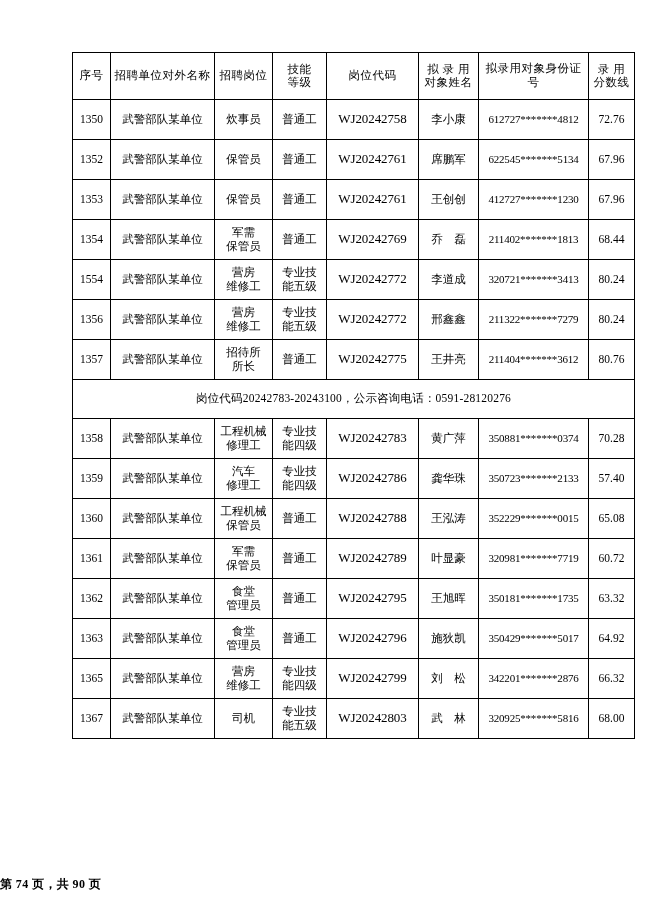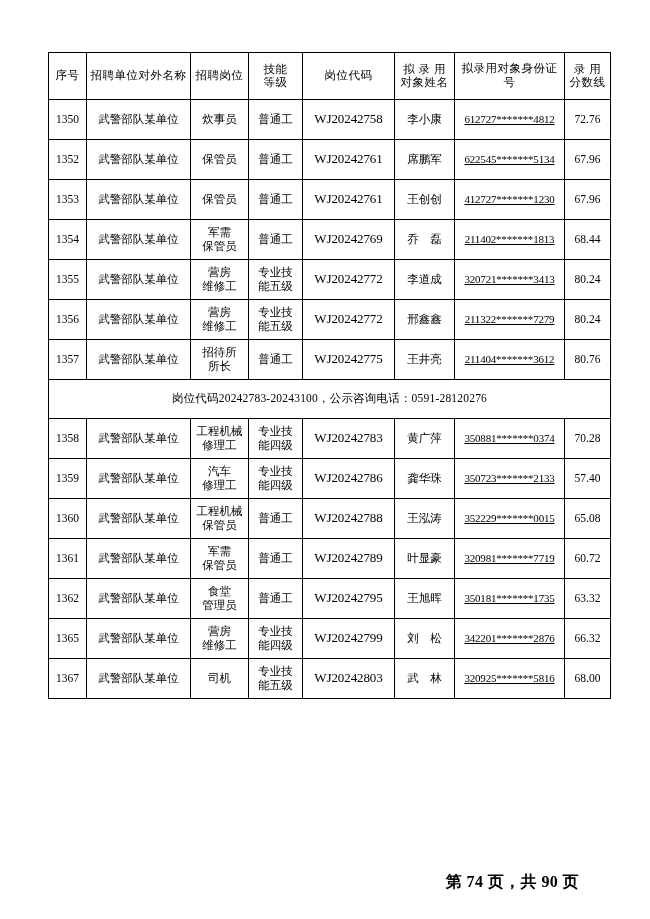--- a/index.html
+++ b/index.html
@@ -11,21 +11,21 @@
     width: 650px;
     height: 919px;
     font-family: "Liberation Serif", "DejaVu Serif", serif;
     color: #000000;
     position: relative;
   }
   .page {
     width: 579px;
     height: 919px;
     box-sizing: border-box;
-    padding: 52px 48px 0 48px;
+    padding: 52px 48px 0 72px;
     position: relative;
   }
   table.main {
     border-collapse: collapse;
     width: 554px;
     table-layout: fixed;
     font-size: 11.5px;
   }
   table.main td, table.main th {
     border: 1px solid #000000;
@@ -57,33 +57,32 @@
     height: 34px;
     font-size: 11.5px;
     letter-spacing: 0.2px;
     font-weight: normal;
     margin-left: 28px;
   }
   .id-cell {
     font-family: "Liberation Serif", "DejaVu Serif", serif;
     letter-spacing: -0.2px;
     font-size: 11px;
-    text-decoration: underline;
   }
   .code-cell {
     font-size: 13px;
     letter-spacing: -0.1px;
   }
   .footer {
     position: absolute;
     left: 0;
     right: 0;
     bottom: 26px;
-    text-align: right;
-    font-size: 16px;
+    text-align: left;
+    font-size: 12px;
     font-weight: bold;
     letter-spacing: 0.4px;
     font-family: Liberation Serif, serif;
   }
 </style>
 </head>
 <body>
 
 <div class="page">
   <table class="main">
@@ -219,21 +218,21 @@
           </td>
           <td class="id-cell">
             <div class="two-line">211402*******1813</div>
           </td>
           <td>
             <div class="two-line">68.44</div>
           </td>
         </tr>
         <tr>
           <td>
-            <div class="two-line">1355</div>
+            <div class="two-line">1554</div>
           </td>
           <td>
             <div class="two-line">武警部队某单位</div>
           </td>
           <td>
             <div class="two-line">营房</div>
             <div class="two-line">维修工</div>
           </td>
           <td>
             <div class="two-line">专业技</div>
@@ -446,20 +445,47 @@
           </td>
           <td class="id-cell">
             <div class="two-line">350181*******1735</div>
           </td>
           <td>
             <div class="two-line">63.32</div>
           </td>
         </tr>
         <tr>
           <td>
+            <div class="two-line">1363</div>
+          </td>
+          <td>
+            <div class="two-line">武警部队某单位</div>
+          </td>
+          <td>
+            <div class="two-line">食堂</div>
+            <div class="two-line">管理员</div>
+          </td>
+          <td>
+            <div class="two-line">普通工</div>
+          </td>
+          <td class="code-cell">
+            <div class="two-line">WJ20242796</div>
+          </td>
+          <td>
+            <div class="two-line">施狄凯</div>
+          </td>
+          <td class="id-cell">
+            <div class="two-line">350429*******5017</div>
+          </td>
+          <td>
+            <div class="two-line">64.92</div>
+          </td>
+        </tr>
+        <tr>
+          <td>
             <div class="two-line">1365</div>
           </td>
           <td>
             <div class="two-line">武警部队某单位</div>
           </td>
           <td>
             <div class="two-line">营房</div>
             <div class="two-line">维修工</div>
           </td>
           <td>

